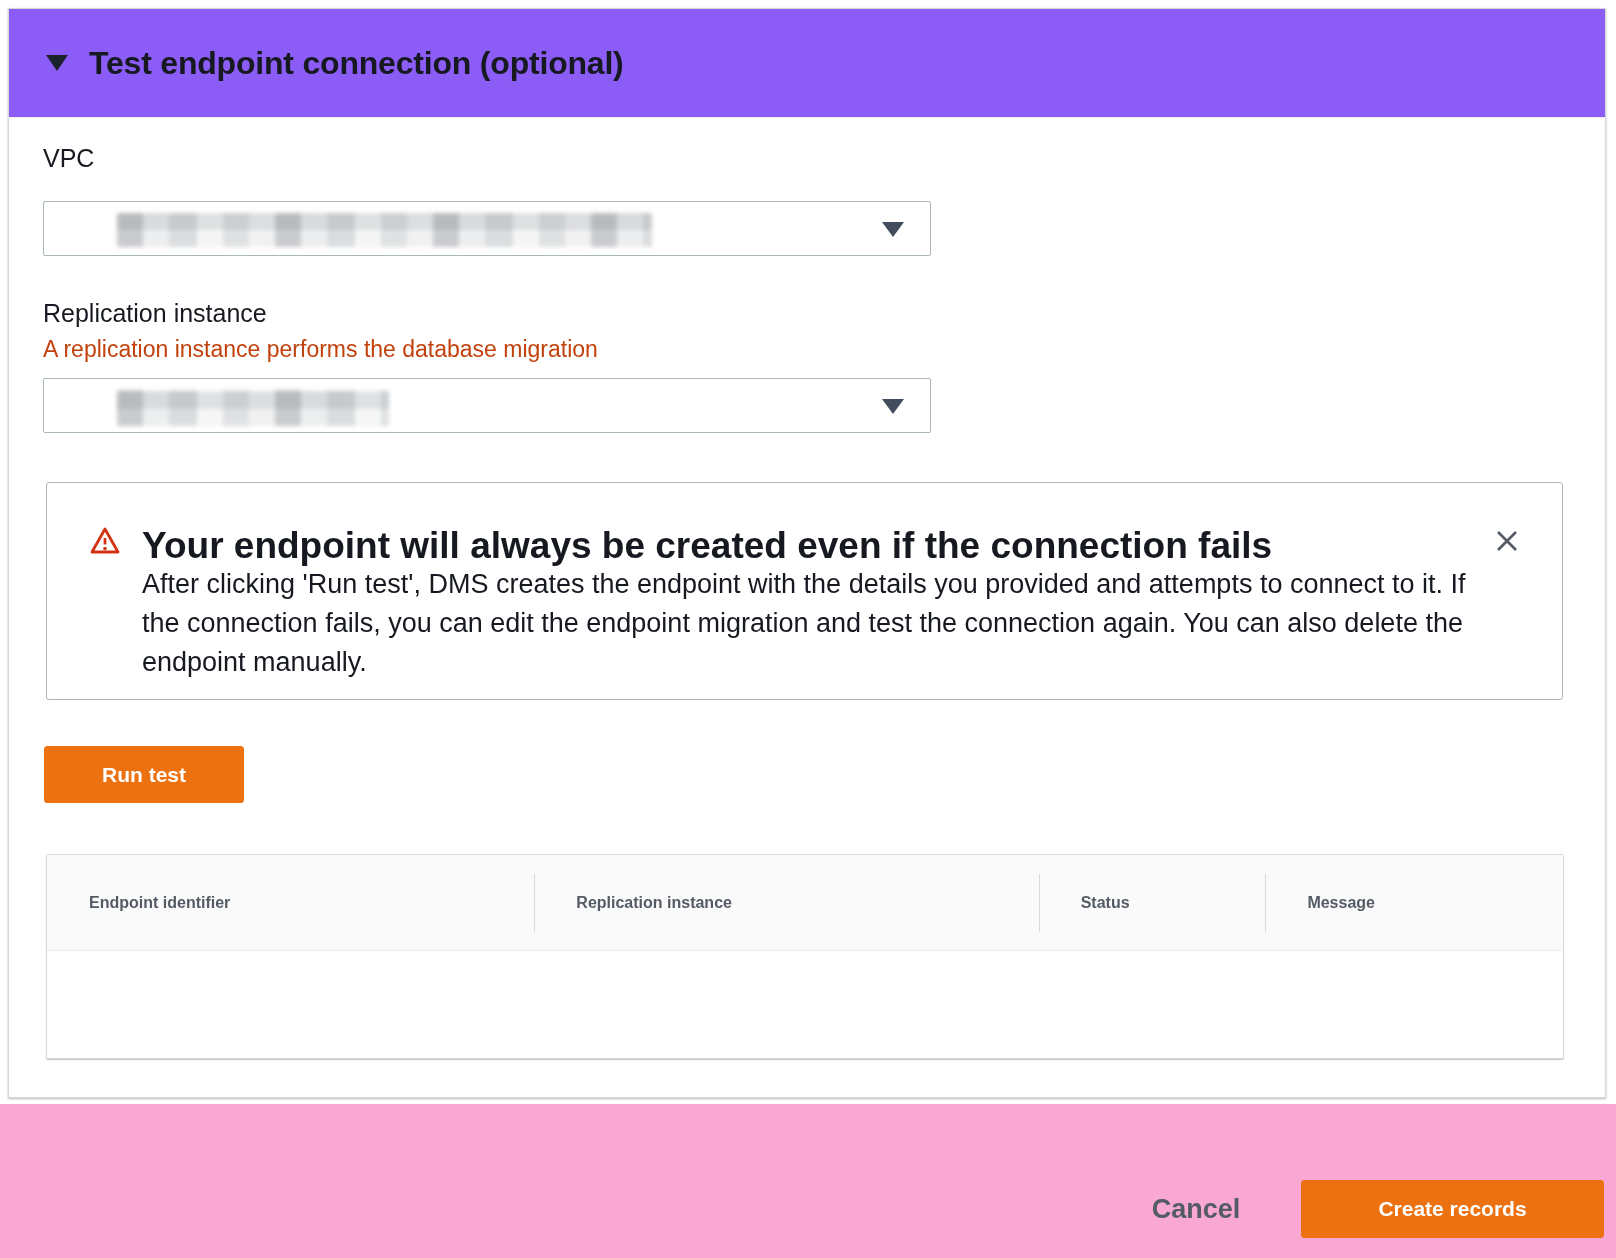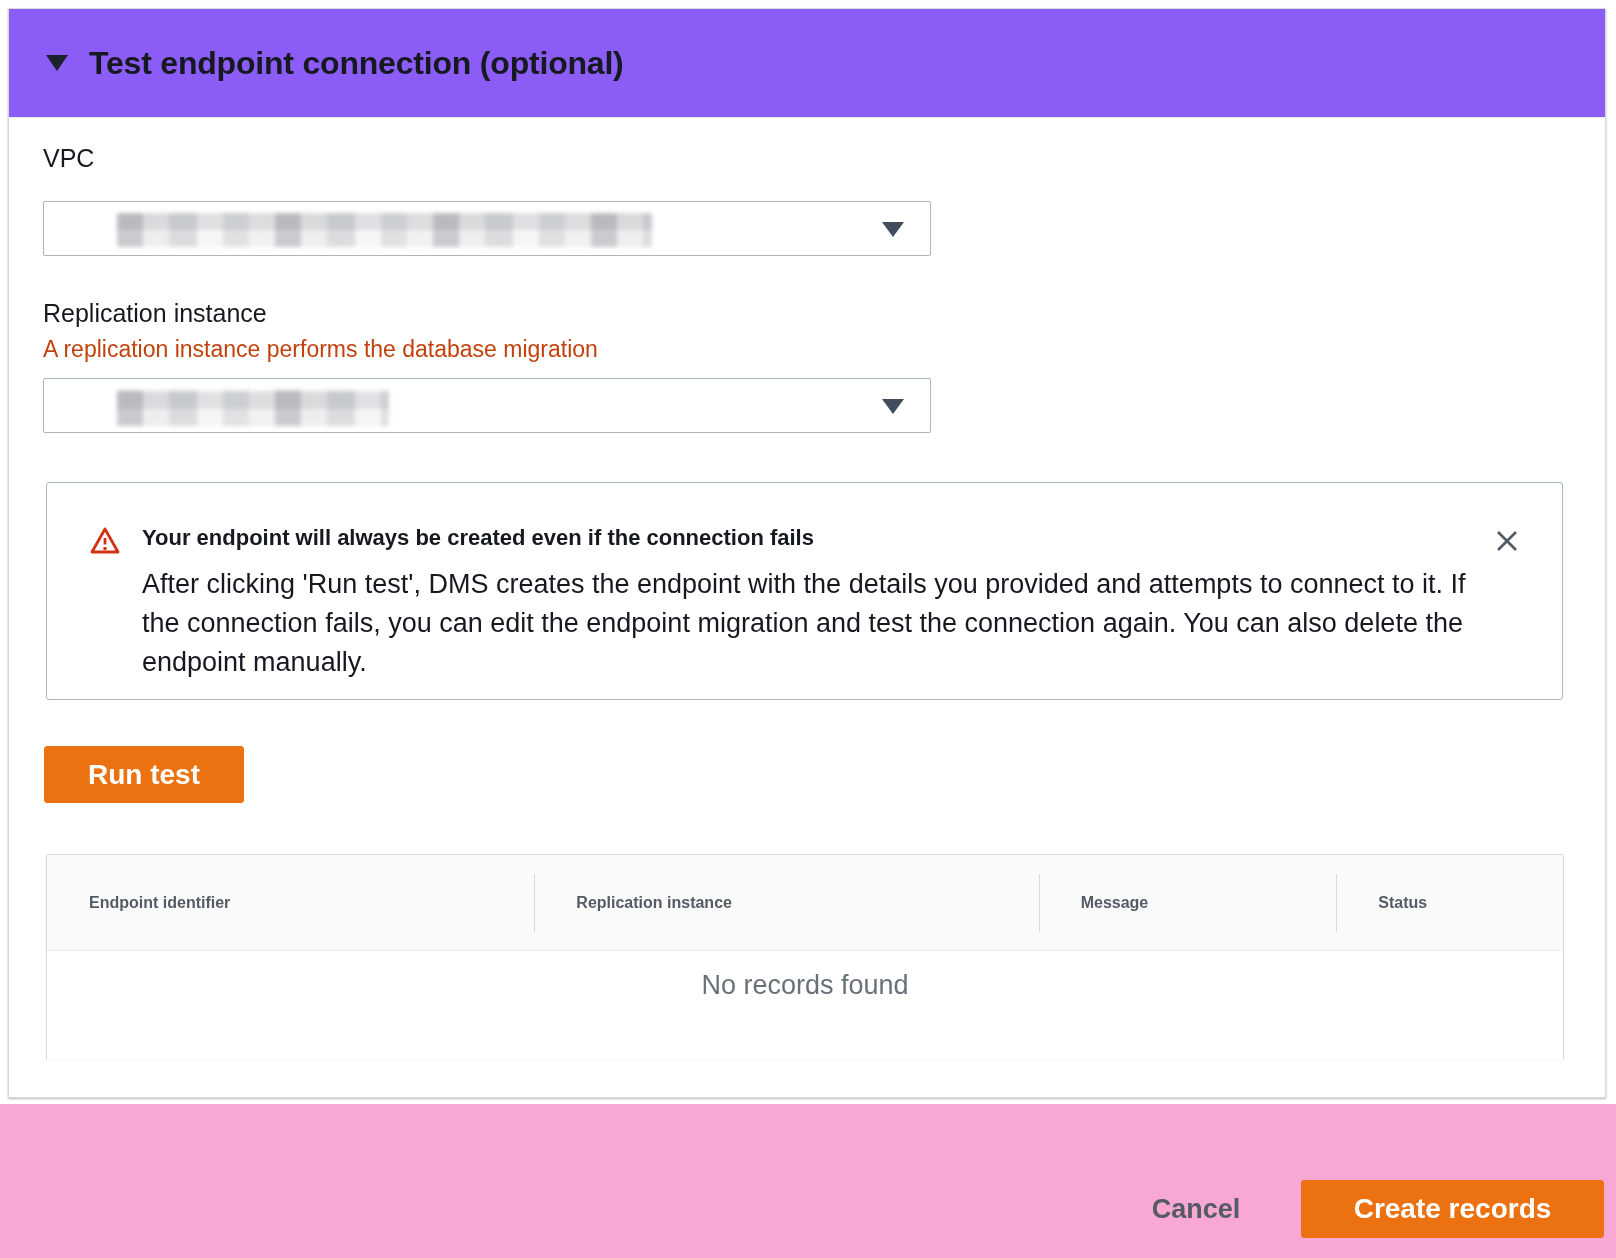--- a/index.html
+++ b/index.html
@@ -75,38 +75,38 @@
 
   
   .alert {
     position:absolute; left:37px; top:473px; width:1517px; height:218px;
     background:#ffffff;
     border:1px solid #aab7b8; border-radius:3px;
   }
   .alert-icon { position:absolute; left:42px; top:42px; width:32px; height:32px; }
   .alert-title {
     position:absolute; left:95px; top:42px;
-    font-size:22px; font-weight:700; color:#16191f;
+    font-size:37px; font-weight:700; color:#16191f;
   }
   .alert-body {
     position:absolute; left:95px; top:82px; width:1325px;
     font-size:27px; font-weight:400; color:#16191f; line-height:39px;
   }
   .alert-close {
     position:absolute; left:1438px; top:36px; width:44px; height:44px;
     background:none; border:none; cursor:pointer;
     display:flex; align-items:center; justify-content:center;
   }
 
   
   .btn-orange {
     background:#ec7211; color:#ffffff;
     border:1px solid #ec7211; border-radius:3px;
     font-family:"Liberation Sans", sans-serif;
-    font-size:28px; font-weight:700;
+    font-size:21px; font-weight:700;
     cursor:pointer;
     display:flex; align-items:center; justify-content:center;
   }
   .run-test { position:absolute; left:35px; top:737px; width:200px; height:57px; }
 
   
   .table-box {
     position:absolute; left:37px; top:845px; width:1518px; height:205px;
     background:#ffffff;
     border:1px solid #d5dbdb; border-radius:2px;
@@ -199,29 +199,26 @@
     <button class="btn-orange run-test">Run test</button>
 
     <div class="table-box">
       <div class="table-head">
         <div class="th c1">
           <span>Endpoint identifier</span>
         </div>
         <div class="th c2">
           <span>Replication instance</span>
         </div>
+        <div class="th c3">
+          <span>Status</span>
+        </div>
         <div class="th c4">
           <span>Message</span>
         </div>
-        <div class="th c3">
-          <span>Status</span>
-        </div>
-      </div>
-      <div class="table-body">
-        <span class="empty-msg">No records found</span>
       </div>
     </div>
 
   </div>
 
   <div class="footer-bar">
     <button class="cancel-link">Cancel</button>
     <button class="btn-orange create-endpoint">Create records</button>
   </div>
 

